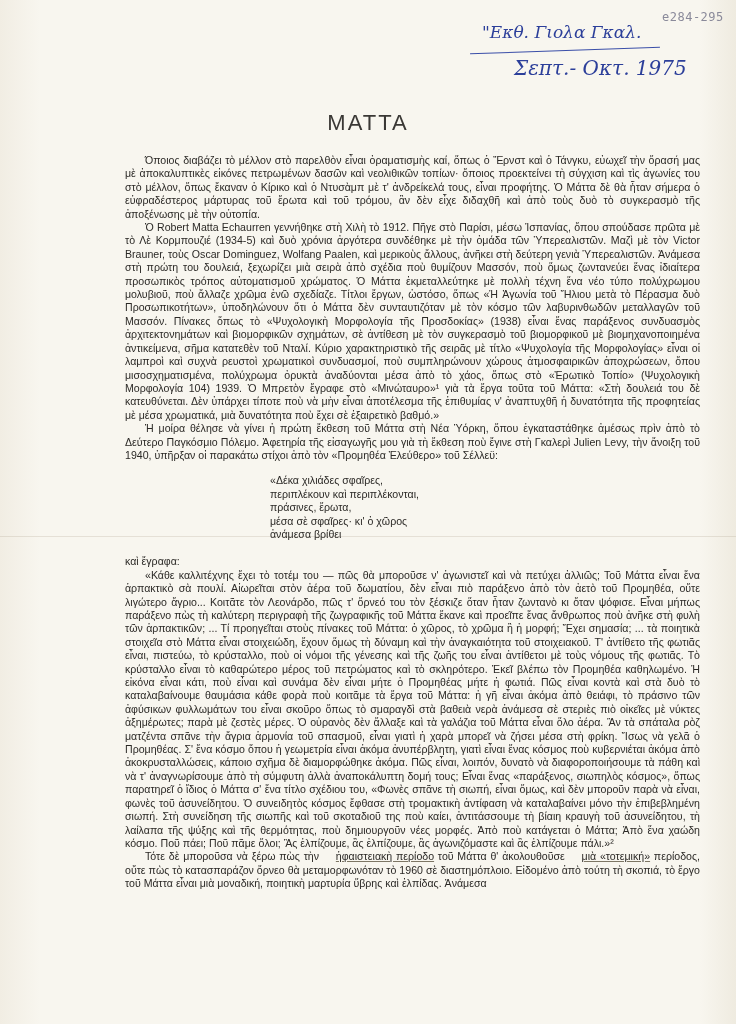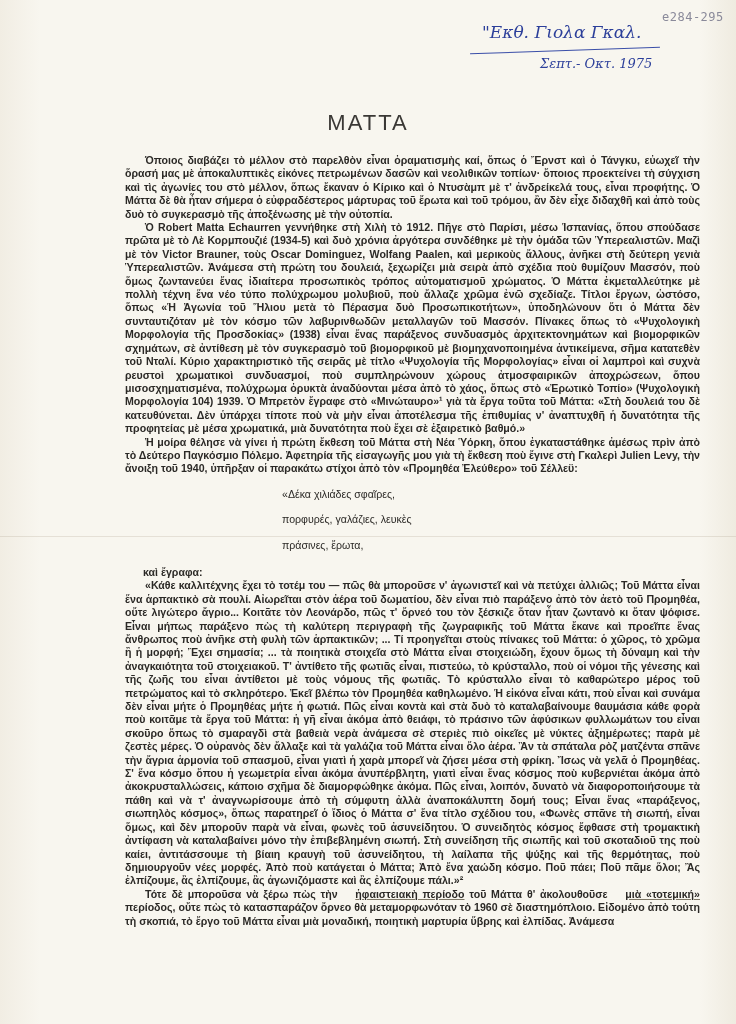--- a/index.html
+++ b/index.html
@@ -23,38 +23,38 @@
     font-family: "DejaVu Sans Mono", monospace; font-size: 12px; color: #8a8a9a;
     letter-spacing: 0.5px;
     margin-left: 44px;
   }
   .hand-note {
     position: absolute; color: #2c3f9a;
     font-family: "DejaVu Serif", serif; font-style: italic;
   }
   .hand-1 { left: 482px; top: 22px; font-size: 17px; }
   .hand-underline { position: absolute; left: 470px; top: 50px; width: 190px; height: 1px; background: #3a4ea8; transform: rotate(-2deg); }
-  .hand-2 { left: 540px; top: 56px; font-size: 13px; }
+  .hand-2 { left: 514px; top: 56px; font-size: 20px; }
   .title {
     position: absolute; left: 0; width: 736px; top: 110px; text-align: center;
     font-size: 22px; letter-spacing: 2px; color: #3a3835;
     font-family: "Liberation Sans", sans-serif;
   }
   .body-text {
     position: absolute; left: 125px; top: 154px; width: 575px;
     font-family: "Liberation Sans", sans-serif;
     font-size: 10.6px; line-height: 13.4px; text-align: justify;
   }
-  .para { margin: 0; text-indent: 20px; font-weight: bold; }
-  .para.noindent { text-indent: 0; margin-left: 18px; }
+  .para { margin: 0; text-indent: 20px; }
+  .para.noindent { text-indent: 0; }
   .poem {
     margin: 12px 0 14px 145px; padding: 0; list-style: none;
     font-size: 10.6px; line-height: 13.4px;
   }
-  .poem li { margin: 12px; }
+  .poem li { margin: 0; }
   .ul { text-decoration: underline; text-decoration-color: #7d7664; padding-left: 13px; }
 </style>
 </head>
 <body>
 
 <div class="page">
   <div class="fold"></div>
 
   <div class="archive-code">e284-295</div>
   <div class="hand-note hand-1">"Εκθ. Γιολα Γκαλ.</div>
@@ -63,21 +63,23 @@
 
   <div class="title">ΜΑΤΤΑ</div>
 
   <div class="body-text">
     <p class="para">Όποιος διαβάζει τὸ μέλλον στὸ παρελθὸν εἶναι ὁραματισμὴς καί, ὅπως ὁ Ἔρνστ καὶ ὁ Τάνγκυ, εὐωχεῖ τὴν ὅρασή μας μὲ ἀποκαλυπτικὲς εἰκόνες πετρωμένων δασῶν καὶ νεολιθικῶν τοπίων· ὅποιος προεκτείνει τὴ σύγχιση καὶ τὶς ἀγωνίες του στὸ μέλλον, ὅπως ἔκαναν ὁ Κίρικο καὶ ὁ Ντυσὰμπ μὲ τ' ἀνδρείκελά τους, εἶναι προφήτης. Ὁ Μάττα δὲ θὰ ἦταν σήμερα ὁ εὐφραδέστερος μάρτυρας τοῦ ἔρωτα καὶ τοῦ τρόμου, ἂν δὲν εἶχε διδαχθῆ καὶ ἀπὸ τοὺς δυὸ τὸ συγκερασμὸ τῆς ἀποξένωσης μὲ τὴν οὐτοπία.</p>
     <p class="para">Ὁ Robert Matta Echaurren γεννήθηκε στὴ Χιλὴ τὸ 1912. Πῆγε στὸ Παρίσι, μέσω Ἱσπανίας, ὅπου σπούδασε πρῶτα μὲ τὸ Λὲ Κορμπουζιέ (1934-5) καὶ δυὸ χρόνια ἀργότερα συνδέθηκε μὲ τὴν ὁμάδα τῶν Ὑπερεαλιστῶν. Μαζὶ μὲ τὸν Victor Brauner, τοὺς Oscar Dominguez, Wolfang Paalen, καὶ μερικοὺς ἄλλους, ἀνῆκει στὴ δεύτερη γενιὰ Ὑπερεαλιστῶν. Ἀνάμεσα στὴ πρώτη του δουλειά, ξεχωρίζει μιὰ σειρὰ ἀπὸ σχέδια ποὺ θυμίζουν Μασσόν, ποὺ ὅμως ζωντανεύει ἕνας ἰδιαίτερα προσωπικὸς τρόπος αὐτοματισμοῦ χρώματος. Ὁ Μάττα ἐκμεταλλεύτηκε μὲ πολλὴ τέχνη ἕνα νέο τύπο πολύχρωμου μολυβιοῦ, ποὺ ἄλλαζε χρῶμα ἐνῶ σχεδίαζε. Τίτλοι ἔργων, ὡστόσο, ὅπως «Ἡ Ἀγωνία τοῦ Ἥλιου μετὰ τὸ Πέρασμα δυὸ Προσωπικοτήτων», ὑποδηλώνουν ὅτι ὁ Μάττα δὲν συνταυτιζόταν μὲ τὸν κόσμο τῶν λαβυρινθωδῶν μεταλλαγῶν τοῦ Μασσόν. Πίνακες ὅπως τὸ «Ψυχολογικὴ Μορφολογία τῆς Προσδοκίας» (1938) εἶναι ἕνας παράξενος συνδυασμὸς ἀρχιτεκτονημάτων καὶ βιομορφικῶν σχημάτων, σὲ ἀντίθεση μὲ τὸν συγκερασμὸ τοῦ βιομορφικοῦ μὲ βιομηχανοποιημένα ἀντικείμενα, σῆμα κατατεθὲν τοῦ Νταλί. Κύριο χαρακτηριστικὸ τῆς σειρᾶς μὲ τίτλο «Ψυχολογία τῆς Μορφολογίας» εἶναι οἱ λαμπροὶ καὶ συχνὰ ρευστοὶ χρωματικοὶ συνδυασμοί, ποὺ συμπληρώνουν χώρους ἀτμοσφαιρικῶν ἀποχρώσεων, ὅπου μισοσχηματισμένα, πολύχρωμα ὀρυκτὰ ἀναδύονται μέσα ἀπὸ τὸ χάος, ὅπως στὸ «Ἐρωτικὸ Τοπίο» (Ψυχολογικὴ Μορφολογία 104) 1939. Ὁ Μπρετὸν ἔγραφε στὸ «Μινώταυρο»¹ γιὰ τὰ ἔργα τοῦτα τοῦ Μάττα: «Στὴ δουλειά του δὲ κατευθύνεται. Δὲν ὑπάρχει τίποτε ποὺ νὰ μὴν εἶναι ἀποτέλεσμα τῆς ἐπιθυμίας ν' ἀναπτυχθῆ ἡ δυνατότητα τῆς προφητείας μὲ μέσα χρωματικά, μιὰ δυνατότητα ποὺ ἔχει σὲ ἐξαιρετικὸ βαθμό.»</p>
     <p class="para">Ἡ μοίρα θέλησε νὰ γίνει ἡ πρώτη ἔκθεση τοῦ Μάττα στὴ Νέα Ὑόρκη, ὅπου ἐγκαταστάθηκε ἀμέσως πρὶν ἀπὸ τὸ Δεύτερο Παγκόσμιο Πόλεμο. Ἀφετηρία τῆς εἰσαγωγῆς μου γιὰ τὴ ἔκθεση ποὺ ἔγινε στὴ Γκαλερὶ Julien Levy, τὴν ἄνοιξη τοῦ 1940, ὑπῆρξαν οἱ παρακάτω στίχοι ἀπὸ τὸν «Προμηθέα Ἐλεύθερο» τοῦ Σέλλεϋ:</p>
 
     <ul class="poem">
       <li>«Δέκα χιλιάδες σφαῖρες,</li>
-      <li>πορφυρές, γαλάζιες, λευκὲς</li>
+      <li>περιπλέκουν καὶ περιπλέκονται,</li>
       <li>πράσινες, ἔρωτα,</li>
+      <li>μέσα σὲ σφαῖρες· κι' ὁ χῶρος</li>
+      <li>ἀνάμεσα βρίθει</li>
     </ul>
 
     <p class="para noindent">καὶ ἔγραφα:</p>
     <p class="para">«Κάθε καλλιτέχνης ἔχει τὸ τοτέμ του — πῶς θὰ μποροῦσε ν' ἀγωνιστεῖ καὶ νὰ πετύχει ἀλλιῶς; Τοῦ Μάττα εἶναι ἕνα ἁρπακτικὸ σὰ πουλί. Αἰωρεῖται στὸν ἀέρα τοῦ δωματίου, δὲν εἶναι πιὸ παράξενο ἀπὸ τὸν ἀετὸ τοῦ Προμηθέα, οὔτε λιγώτερο ἄγριο... Κοιτᾶτε τὸν Λεονάρδο, πῶς τ' ὄρνεό του τὸν ξέσκιζε ὅταν ἦταν ζωντανὸ κι ὅταν ψόφισε. Εἶναι μήπως παράξενο πὼς τὴ καλύτερη περιγραφὴ τῆς ζωγραφικῆς τοῦ Μάττα ἔκανε καὶ προεῖπε ἕνας ἄνθρωπος ποὺ ἀνῆκε στὴ φυλὴ τῶν ἁρπακτικῶν; ... Τί προηγεῖται στοὺς πίνακες τοῦ Μάττα: ὁ χῶρος, τὸ χρῶμα ἢ ἡ μορφή; Ἔχει σημασία; ... τὰ ποιητικὰ στοιχεῖα στὸ Μάττα εἶναι στοιχειώδη, ἔχουν ὅμως τὴ δύναμη καὶ τὴν ἀναγκαιότητα τοῦ στοιχειακοῦ. Τ' ἀντίθετο τῆς φωτιᾶς εἶναι, πιστεύω, τὸ κρύσταλλο, ποὺ οἱ νόμοι τῆς γένεσης καὶ τῆς ζωῆς του εἶναι ἀντίθετοι μὲ τοὺς νόμους τῆς φωτιᾶς. Τὸ κρύσταλλο εἶναι τὸ καθαρώτερο μέρος τοῦ πετρώματος καὶ τὸ σκληρότερο. Ἐκεῖ βλέπω τὸν Προμηθέα καθηλωμένο. Ἡ εἰκόνα εἶναι κάτι, ποὺ εἶναι καὶ συνάμα δὲν εἶναι μήτε ὁ Προμηθέας μήτε ἡ φωτιά. Πῶς εἶναι κοντὰ καὶ στὰ δυὸ τὸ καταλαβαίνουμε θαυμάσια κάθε φορὰ ποὺ κοιτᾶμε τὰ ἔργα τοῦ Μάττα: ἡ γῆ εἶναι ἀκόμα ἀπὸ θειάφι, τὸ πράσινο τῶν ἀφύσικων φυλλωμάτων του εἶναι σκοῦρο ὅπως τὸ σμαραγδὶ στὰ βαθειὰ νερὰ ἀνάμεσα σὲ στεριὲς πιὸ οἰκεῖες μὲ νύκτες ἀξημέρωτες; παρὰ μὲ ζεστὲς μέρες. Ὁ οὐρανὸς δὲν ἄλλαξε καὶ τὰ γαλάζια τοῦ Μάττα εἶναι ὅλο ἀέρα. Ἂν τὰ σπάταλα ρὸζ ματζέντα σπᾶνε τὴν ἄγρια ἁρμονία τοῦ σπασμοῦ, εἶναι γιατὶ ἡ χαρὰ μπορεῖ νὰ ζήσει μέσα στὴ φρίκη. Ἴσως νὰ γελᾶ ὁ Προμηθέας. Σ' ἕνα κόσμο ὅπου ἡ γεωμετρία εἶναι ἀκόμα ἀνυπέρβλητη, γιατὶ εἶναι ἕνας κόσμος ποὺ κυβερνιέται ἀκόμα ἀπὸ ἀκοκρυσταλλώσεις, κάποιο σχῆμα δὲ διαμορφώθηκε ἀκόμα. Πῶς εἶναι, λοιπόν, δυνατὸ νὰ διαφοροποιήσουμε τὰ πάθη καὶ νὰ τ' ἀναγνωρίσουμε ἀπὸ τὴ σύμφυτη ἀλλὰ ἀναποκάλυπτη δομή τους; Εἶναι ἕνας «παράξενος, σιωπηλὸς κόσμος», ὅπως παρατηρεῖ ὁ ἴδιος ὁ Μάττα σ' ἕνα τίτλο σχέδιου του, «Φωνὲς σπᾶνε τὴ σιωπή, εἶναι ὅμως, καὶ δὲν μποροῦν παρὰ νὰ εἶναι, φωνὲς τοῦ ἀσυνείδητου. Ὁ συνειδητὸς κόσμος ἔφθασε στὴ τρομακτικὴ ἀντίφαση νὰ καταλαβαίνει μόνο τὴν ἐπιβεβλημένη σιωπή. Στὴ συνείδηση τῆς σιωπῆς καὶ τοῦ σκοταδιοῦ της ποὺ καίει, ἀντιτάσσουμε τὴ βίαιη κραυγὴ τοῦ ἀσυνείδητου, τὴ λαίλαπα τῆς ψύξης καὶ τῆς θερμότητας, ποὺ δημιουργοῦν νέες μορφές. Ἀπὸ ποὺ κατάγεται ὁ Μάττα; Ἀπὸ ἕνα χαώδη κόσμο. Ποῦ πάει; Ποῦ πᾶμε ὅλοι; Ἂς ἐλπίζουμε, ἂς ἐλπίζουμε, ἂς ἀγωνιζόμαστε καὶ ἂς ἐλπίζουμε πάλι.»²</p>
     <p class="para"><span>Τότε δὲ μποροῦσα νὰ ξέρω πὼς τὴν </span><span class="ul">ἡφαιστειακὴ περίοδο</span><span> τοῦ Μάττα θ' ἀκολουθοῦσε </span><span class="ul">μιὰ «τοτεμική»</span><span> περίοδος, οὔτε πὼς τὸ κατασπαράζον ὄρνεο θὰ μεταμορφωνόταν τὸ 1960 σὲ διαστημόπλοιο. Εἰδομένο ἀπὸ τούτη τὴ σκοπιά, τὸ ἔργο τοῦ Μάττα εἶναι μιὰ μοναδική, ποιητικὴ μαρτυρία ὕβρης καὶ ἐλπίδας. Ἀνάμεσα</span></p>
   </div>
 </div>
 
 </body></html>

